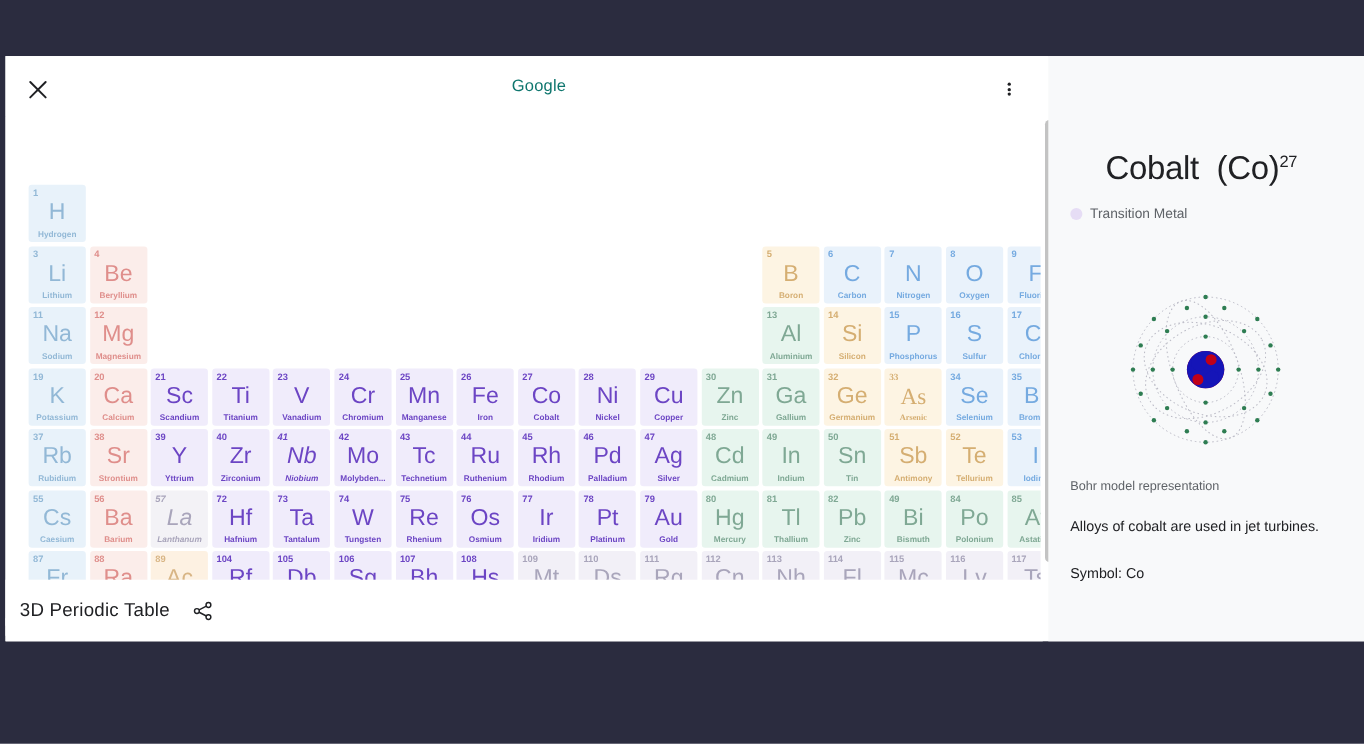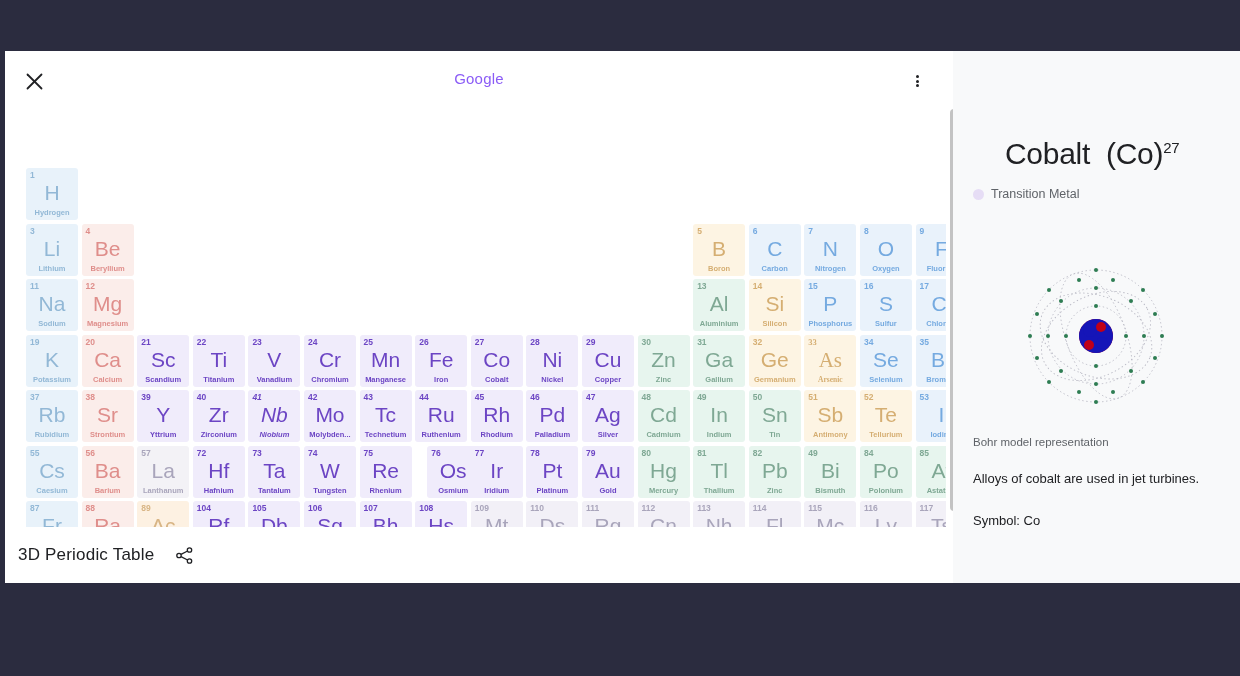--- a/index.html
+++ b/index.html
@@ -25,23 +25,23 @@
   .app-header {
     position:absolute; left:0; top:0; width:948px; height:55px;
     background:#ffffff;
   }
   .close-btn {
     position:absolute; left:14px; top:15px; width:30px; height:30px;
     display:flex; align-items:center; justify-content:center;
     cursor:pointer;
   }
   .header-title {
-    position:absolute; left:0; top:0; width:948px; height:55px;
+    position:absolute; left:11px; top:0; width:948px; height:55px;
     display:flex; align-items:center; justify-content:center;
-    font-size:15px; color:#8b5cf6; letter-spacing:.2px;
+    font-size:15px; color:#0f766e; letter-spacing:.2px;
   }
   .menu-btn {
     position:absolute; left:898px; top:16px; width:28px; height:28px;
     display:flex; align-items:center; justify-content:center; cursor:pointer;
   }
   .kebab-dot { width:3px; height:3px; border-radius:50%; background:#202124; margin:1.5px 0; }
 
   
   .table-viewport {
     position:absolute; left:0; top:55px; width:948px; height:463px;
@@ -77,21 +77,21 @@
 
   
   .c-alkali      { background:#e8f2fa; } .c-alkali .num,.c-alkali .sym,.c-alkali .name { color:#92b8d6; }
   .c-alkaline    { background:#fbedea; } .c-alkaline .num,.c-alkaline .sym,.c-alkaline .name { color:#df8e8b; }
   .c-transition  { background:#f0ecfb; } .c-transition .num,.c-transition .sym,.c-transition .name { color:#6c45c4; }
   .c-posttrans   { background:#e7f5ee; } .c-posttrans .num,.c-posttrans .sym,.c-posttrans .name { color:#7fa894; }
   .c-metalloid   { background:#fdf4e3; } .c-metalloid .num,.c-metalloid .sym,.c-metalloid .name { color:#d5ae72; }
   .c-nonmetal    { background:#e9f2fb; } .c-nonmetal .num,.c-nonmetal .sym,.c-nonmetal .name { color:#75aae0; }
   .c-halogen     { background:#e9f2fb; } .c-halogen .num,.c-halogen .sym,.c-halogen .name { color:#75aae0; }
   .c-unknown     { background:#f2f0f7; } .c-unknown .num,.c-unknown .sym,.c-unknown .name { color:#a9a5bb; }
-  .c-lanthanide  { background:#f3f2f6; } .c-lanthanide .num,.c-lanthanide .sym,.c-lanthanide .name { color:#a9a5bb; }
+  .c-lanthanide  { background:#f3f2f6;font-style:italic; } .c-lanthanide .num,.c-lanthanide .sym,.c-lanthanide .name { color:#a9a5bb; }
   .c-actinide    { background:#fdf1e2; } .c-actinide .num,.c-actinide .sym,.c-actinide .name { color:#d8b585; }
 
   
   .vscroll-track {
     position:absolute; left:941px; top:55px; width:17px; height:463px;
     background:#ffffff;
   }
   .vscroll-thumb {
     position:absolute; left:945px; top:58px; width:8px; height:402px;
     background:#c3c3c3; border-radius:4px; cursor:pointer;
@@ -457,21 +457,21 @@
           <div class="el c-transition" style="grid-area: 6 / 6;">
             <div class="num">74</div>
             <div class="sym">W</div>
             <div class="name">Tungsten</div>
           </div>
           <div class="el c-transition" style="grid-area: 6 / 7;">
             <div class="num">75</div>
             <div class="sym">Re</div>
             <div class="name">Rhenium</div>
           </div>
-          <div class="el c-transition" style="grid-area: 6 / 8; margin-left: 12px;">
+          <div class="el c-transition" style="grid-area: 6 / 8;">
             <div class="num">76</div>
             <div class="sym">Os</div>
             <div class="name">Osmium</div>
           </div>
           <div class="el c-transition" style="grid-area: 6 / 9;">
             <div class="num">77</div>
             <div class="sym">Ir</div>
             <div class="name">Iridium</div>
           </div>
           <div class="el c-transition" style="grid-area: 6 / 10;">

